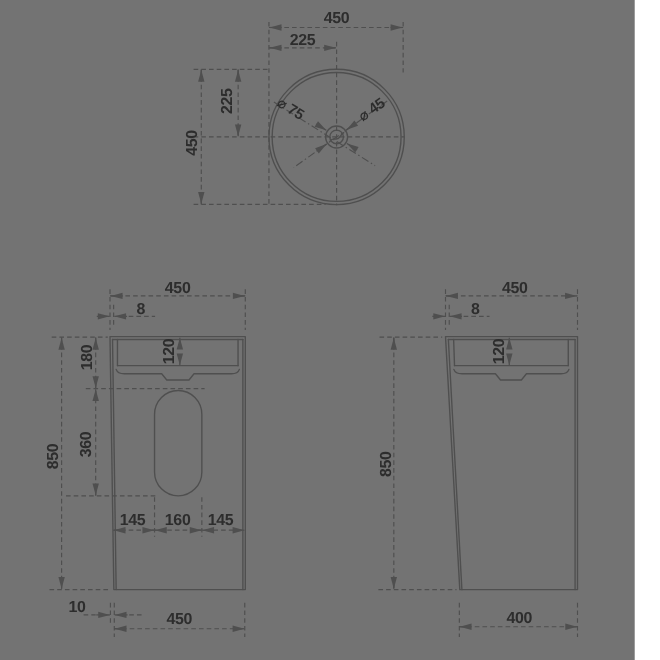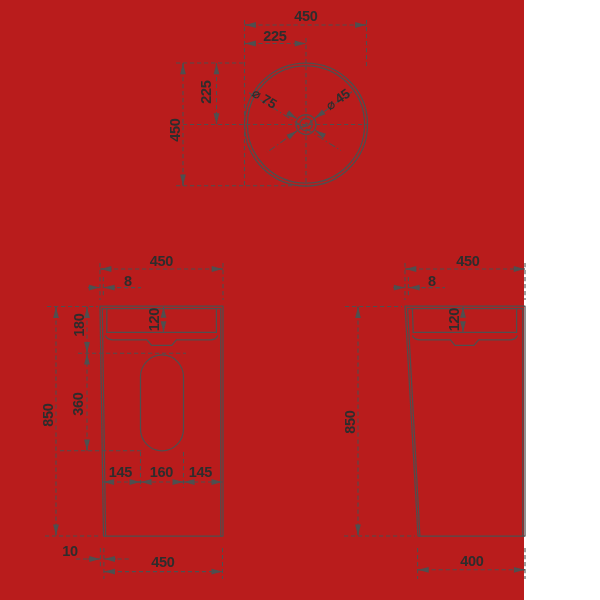--- a/index.html
+++ b/index.html
@@ -1,16 +1,16 @@
 <!DOCTYPE html>
 <html><head>
 <meta charset="utf-8">
 <style>
   html,body{margin:0;padding:0;background:#ffffff;}
-  #stage{width:524px;height:600px;background:#b91c1c;text-decoration:underline;}
+  #stage{width:577px;height:600px;background:#737373;text-decoration:underline;}
   svg{display:block;}
   .ln{stroke:#4f4f4f;stroke-width:1.25;fill:none;stroke-linejoin:round;stroke-linecap:round;}
   .dash{stroke:#4f4f4f;stroke-width:1.05;fill:none;stroke-dasharray:4.2 2.8;}
   .dd{stroke:#4f4f4f;stroke-width:1.05;fill:none;stroke-dasharray:7 2.6 1.3 2.6;}
   .arr{stroke:#4f4f4f;stroke-width:1.1;fill:none;}
   text{font-family:"Liberation Sans","DejaVu Sans",sans-serif;font-weight:bold;
        font-size:14.5px;fill:#2d2d2d;letter-spacing:-0.3px;text-anchor:middle;}
   .dia{font-size:13.5px;}
 </style>
 </head>

